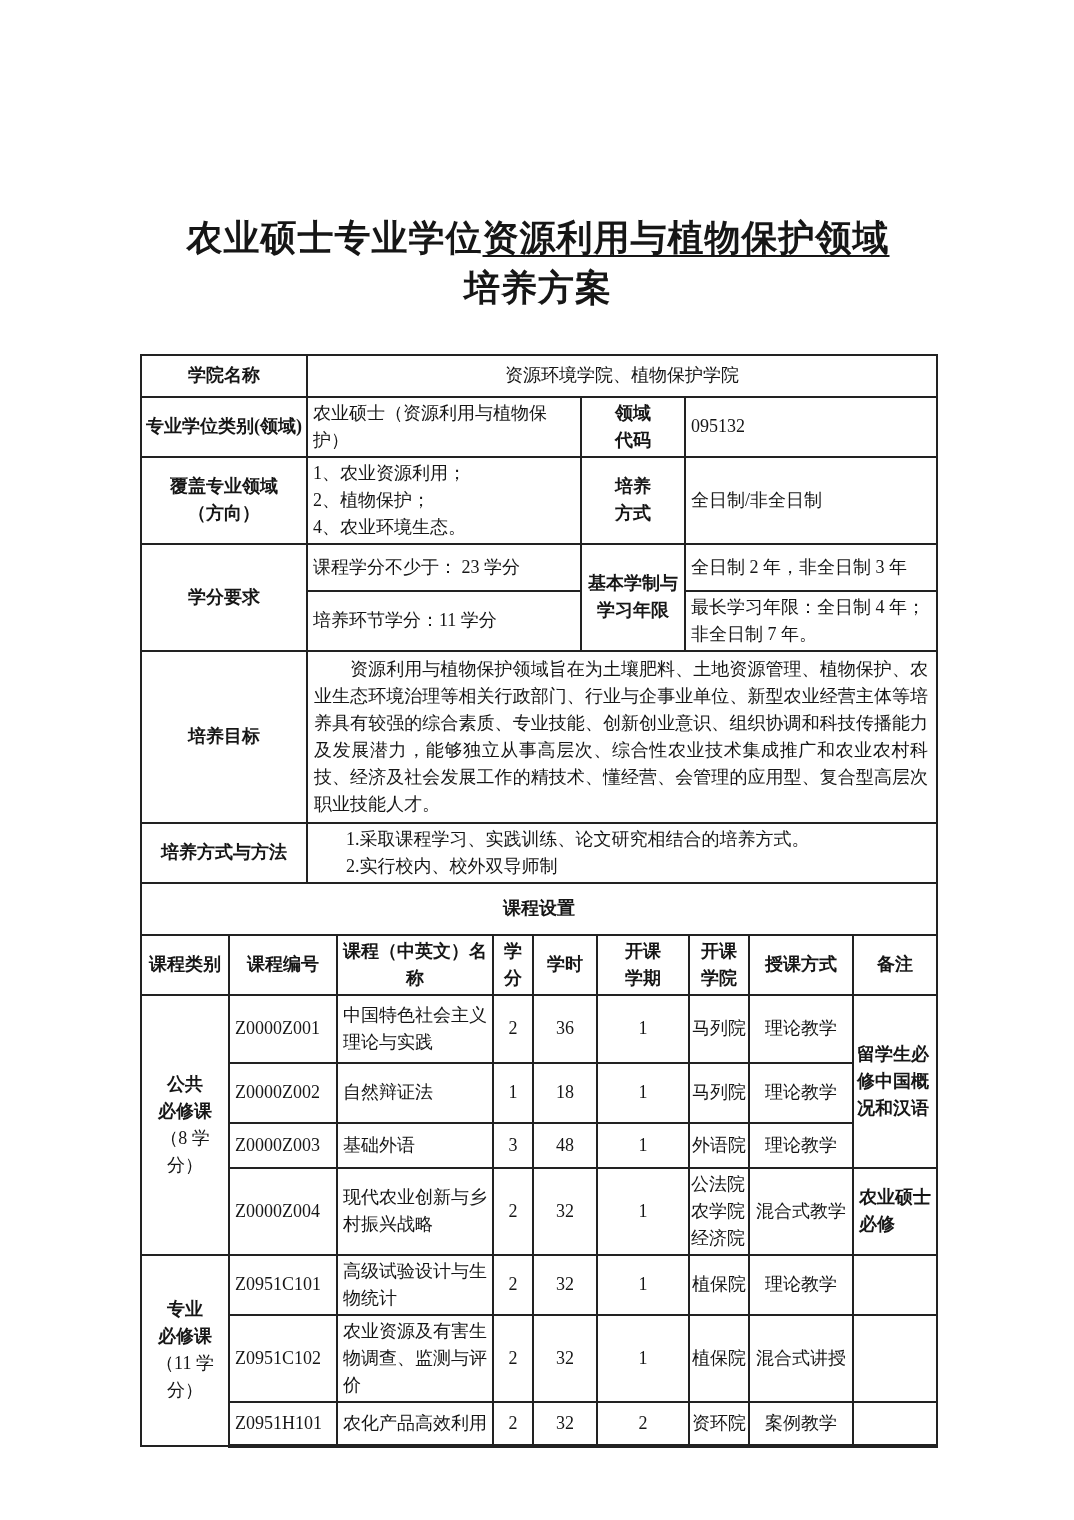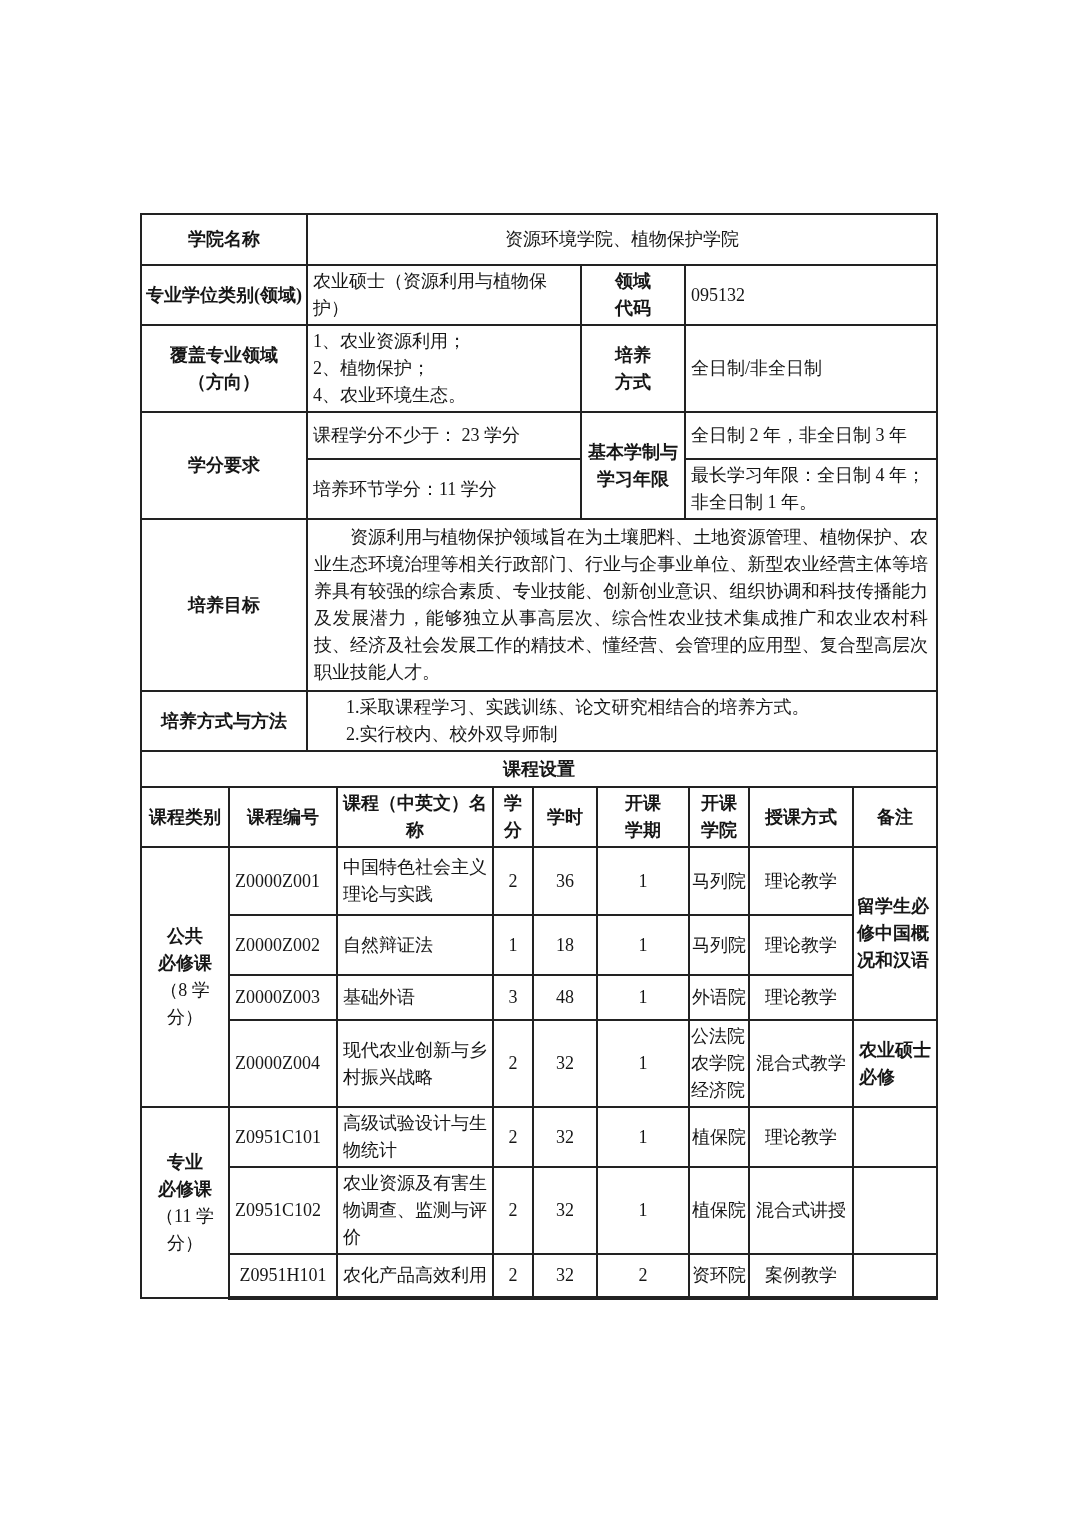--- a/index.html
+++ b/index.html
@@ -32,48 +32,52 @@
   }
   table.tbl td {
     border: 2px solid #222222;
     font-size: 18px;
     line-height: 1.5;
     padding: 2px 5px;
     vertical-align: middle;
     overflow: hidden;
   }
   .tbl-course { margin-top: -2px; } 
-  .tbl-course tr.last-row td { border-bottom-width: 4px; text-align: center; }
+  .tbl-course tr.last-row td { border-bottom-width: 4px; }
 
   .b { font-weight: bold; }
   .c { text-align: center; }
   .j { text-align: justify; }
   .pre { white-space: pre-line; }
   .indent2 { text-indent: 2em; }
   .pad-l { padding-left: 38px !important; }
   .obj-text { line-height: 1.52; padding: 4px 8px 4px 6px !important; }
   .cat-normal { font-weight: normal; display: block; }
   .cat-bold { display: block; }
   .note-cell { font-weight: bold; text-align: left; }
 </style>
 </head>
 <body>
 
 <div class="page">
 
+  <div class="doc-title">
+    <div><span>农业硕士专业学位</span><span class="u">资源利用与植物保护领域</span></div>
+    <div>培养方案</div>
+  </div>
 
   <table class="tbl tbl-info">
     <colgroup>
         <col style="width:166px">
         <col style="width:274px">
         <col style="width:104px">
         <col style="width:252px">
       </colgroup>
     <tbody>
-        <tr style="height:51px">
+        <tr style="height:42px">
       <td class="b c">学院名称</td>
       <td class="c" colspan="3">资源环境学院、植物保护学院</td>
     </tr>
     <tr style="height:58px">
       <td class="b c" style="padding:2px 0">专业学位类别(领域)</td>
       <td>农业硕士（资源利用与植物保护）</td>
       <td class="b c pre">领域
 代码</td>
       <td>095132</td>
     </tr>
@@ -89,21 +93,21 @@
     </tr>
     <tr style="height:47px">
       <td class="b c" rowspan="2">学分要求</td>
       <td>课程学分不少于： 23 学分</td>
       <td class="b c pre" rowspan="2">基本学制与
 学习年限</td>
       <td>全日制 2 年，非全日制 3 年</td>
     </tr>
     <tr style="height:54px">
       <td>培养环节学分：11 学分</td>
-      <td>最长学习年限：全日制 4 年；非全日制 1 年。</td>
+      <td>最长学习年限：全日制 4 年；非全日制 7 年。</td>
     </tr>
     <tr style="height:166px">
       <td class="b c">培养目标</td>
       <td class="j indent2 obj-text" colspan="3">资源利用与植物保护领域旨在为土壤肥料、土地资源管理、植物保护、农业生态环境治理等相关行政部门、行业与企事业单位、新型农业经营主体等培养具有较强的综合素质、专业技能、创新创业意识、组织协调和科技传播能力及发展潜力，能够独立从事高层次、综合性农业技术集成推广和农业农村科技、经济及社会发展工作的精技术、懂经营、会管理的应用型、复合型高层次职业技能人才。</td>
     </tr>
     <tr style="height:52px">
       <td class="b c">培养方式与方法</td>
       <td class="pad-l" colspan="3">
         <div>1.采取课程学习、实践训练、论文研究相结合的培养方式。</div>
         <div>2.实行校内、校外双导师制</div>
@@ -118,21 +122,21 @@
         <col style="width:108px">
         <col style="width:156px">
         <col style="width:40px">
       <col style="width:64px">
         <col style="width:92px">
         <col style="width:60px">
         <col style="width:104px">
         <col style="width:84px">
     </colgroup>
     <tbody>
-        <tr style="height:36px">
+        <tr style="height:52px">
       <td class="b c" colspan="9">课程设置</td>
     </tr>
     <tr style="height:58px">
       <td class="b c" style="padding:2px 1px">课程类别</td>
       <td class="b c">课程编号</td>
       <td class="b c pre" style="padding:2px 1px">课程（中英文）名
 称</td>
       <td class="b c pre">学
 分</td>
       <td class="b c">学时</td>

